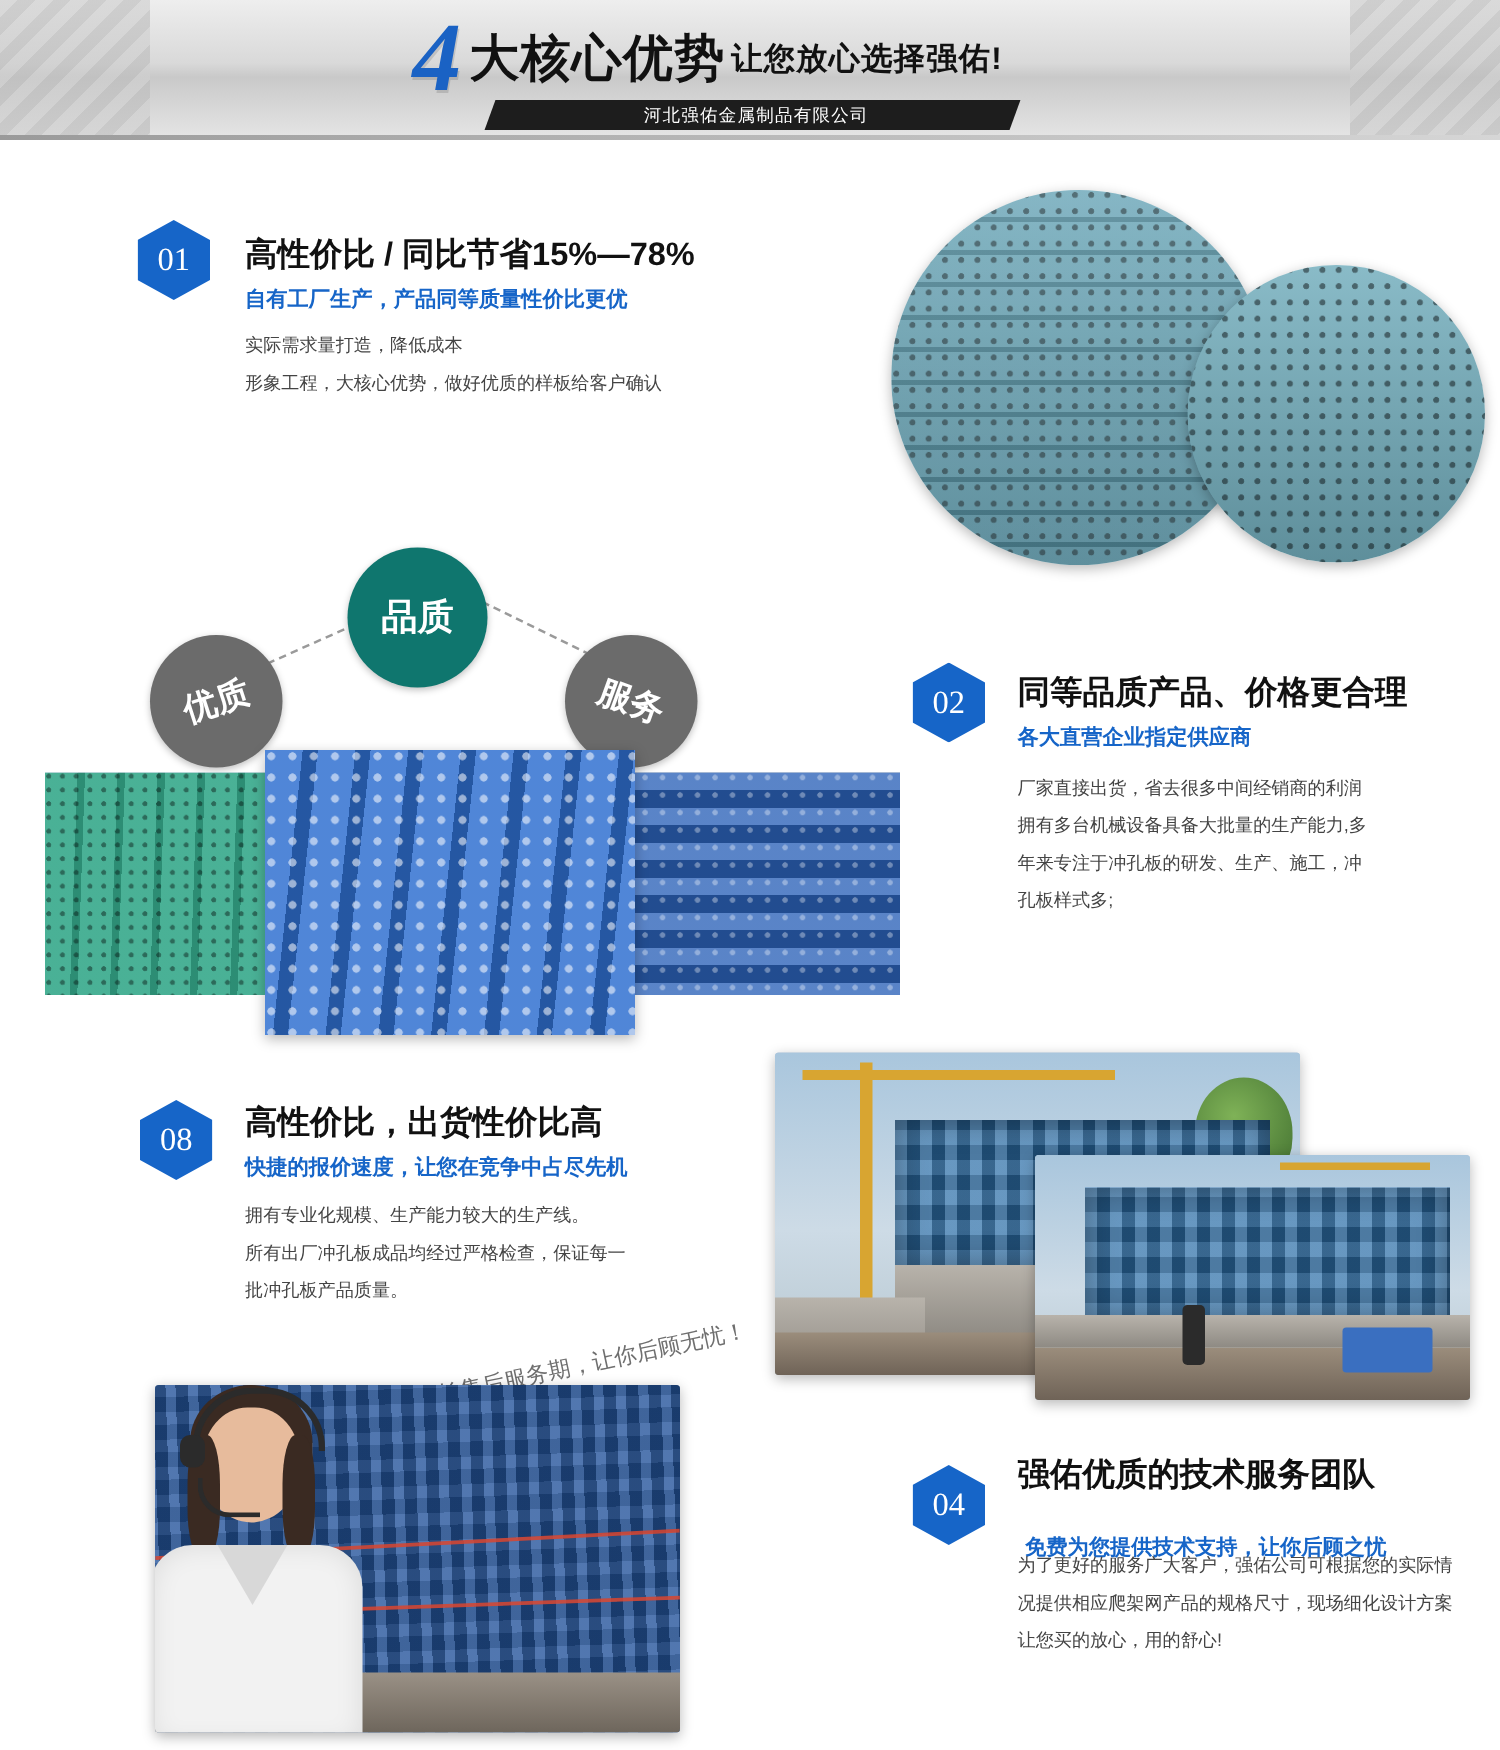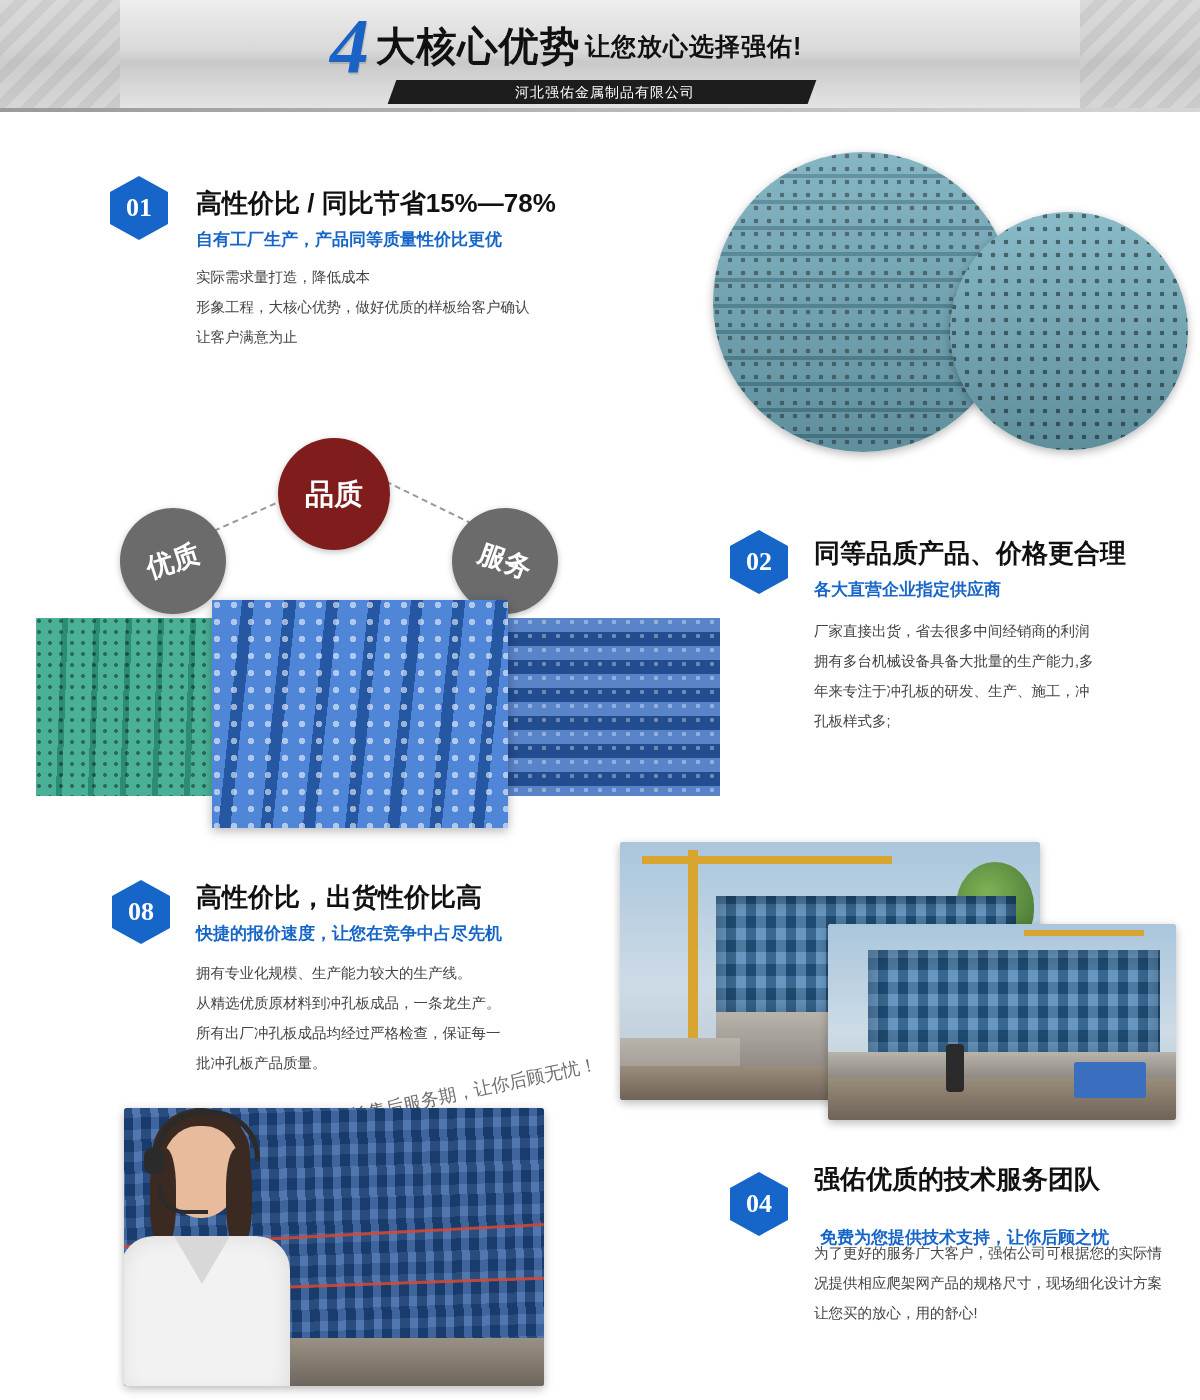--- a/index.html
+++ b/index.html
@@ -70,21 +70,21 @@
     position:absolute; left:0; top:108px; width:1200px; height:4px;
     background:linear-gradient(90deg,#9a9a9a,#d6d6d6);
   }
 
   
   .badge {
     position:absolute;
     width:58px; height:64px;
     background:#1665c8;
     color:#fff;
-    font-size:26px; font-weight:bold;
+    font-size:26px; font-weight:normal;
     font-family:"Liberation Serif", serif;
     display:flex; align-items:center; justify-content:center;
     clip-path:polygon(50% 0%,100% 25%,100% 75%,50% 100%,0% 75%,0% 25%);
   }
   .h-title {
     position:absolute;
     font-size:26px; font-weight:bold; color:#111;
     white-space:nowrap;
   }
   .h-sub {
@@ -177,21 +177,21 @@
   }
 
   
   .bubble {
     position:absolute; border-radius:50%;
     background:#6b6b6b;
     color:#fff; font-weight:bold;
     display:flex; align-items:center; justify-content:center;
     box-shadow:0 2px 6px rgba(0,0,0,0.25);
   }
-  .bubble.dark { background:#7f1d1d; }
+  .bubble.dark { background:#0f766e; }
   .bubble-label { line-height:1.05; text-align:center; }
 
   .dash {
     position:absolute;
     border-top:2px dashed #9a9a9a;
     height:0;
   }
 
   .handwrite {
     position:absolute;
@@ -279,21 +279,20 @@
   <div class="ribbon-text">河北强佑金属制品有限公司</div>
   <div class="header-rule"></div>
 </div>
 
 <div class="badge" style="left:110px; top:176px;">01</div>
 <div class="h-title" style="left:196px; top:186px;">高性价比 / 同比节省15%—78%</div>
 <div class="h-sub" style="left:196px; top:228px;">自有工厂生产，产品同等质量性价比更优</div>
 <div class="body-text" style="left:196px; top:262px; width:420px;">
   <div>实际需求量打造，降低成本</div>
   <div>形象工程，大核心优势，做好优质的样板给客户确认</div>
-  <div>让客户满意为止</div>
 </div>
 
 <div class="circle shadowed" style="left:713px; top:152px; width:300px; height:300px;">
   <div class="perf teal"></div>
   <div class="slats"></div>
 </div>
 <div class="circle shadowed" style="left:950px; top:212px; width:238px; height:238px;">
   <div class="perf teal2"></div>
 </div>
 
@@ -328,21 +327,20 @@
   <div>拥有多台机械设备具备大批量的生产能力,多</div>
   <div>年来专注于冲孔板的研发、生产、施工，冲</div>
   <div>孔板样式多;</div>
 </div>
 
 <div class="badge" style="left:112px; top:880px;">08</div>
 <div class="h-title" style="left:196px; top:880px;">高性价比，出货性价比高</div>
 <div class="h-sub" style="left:196px; top:922px;">快捷的报价速度，让您在竞争中占尽先机</div>
 <div class="body-text" style="left:196px; top:958px; width:420px;">
   <div>拥有专业化规模、生产能力较大的生产线。</div>
-  <div>从精选优质原材料到冲孔板成品，一条龙生产。</div>
   <div>所有出厂冲孔板成品均经过严格检查，保证每一</div>
   <div>批冲孔板产品质量。</div>
 </div>
 
 <div class="photo shadowed" style="left:620px; top:842px; width:420px; height:258px; border-radius:3px;">
   <div class="sky"></div>
   <div class="tree" style="right:6px; top:20px; width:78px; height:88px;"></div>
   <div class="crane-mast" style="left:68px; top:8px; width:10px; height:210px;"></div>
   <div class="crane-mast" style="left:22px; top:14px; width:250px; height:8px;"></div>
   <div class="bldg-glass" style="left:96px; top:54px; width:300px; height:116px;"></div>

